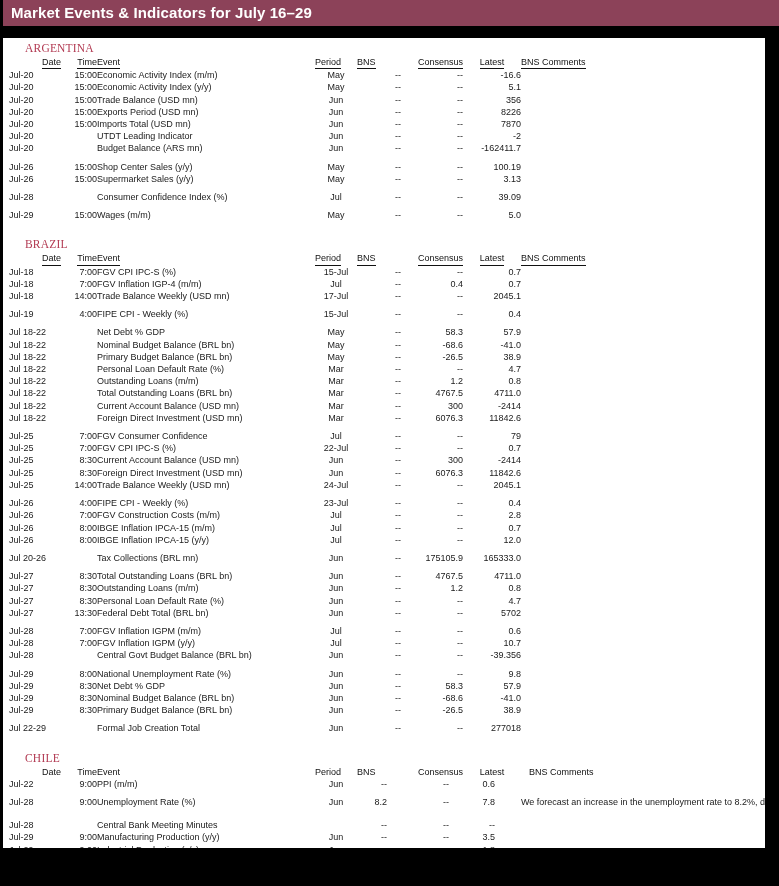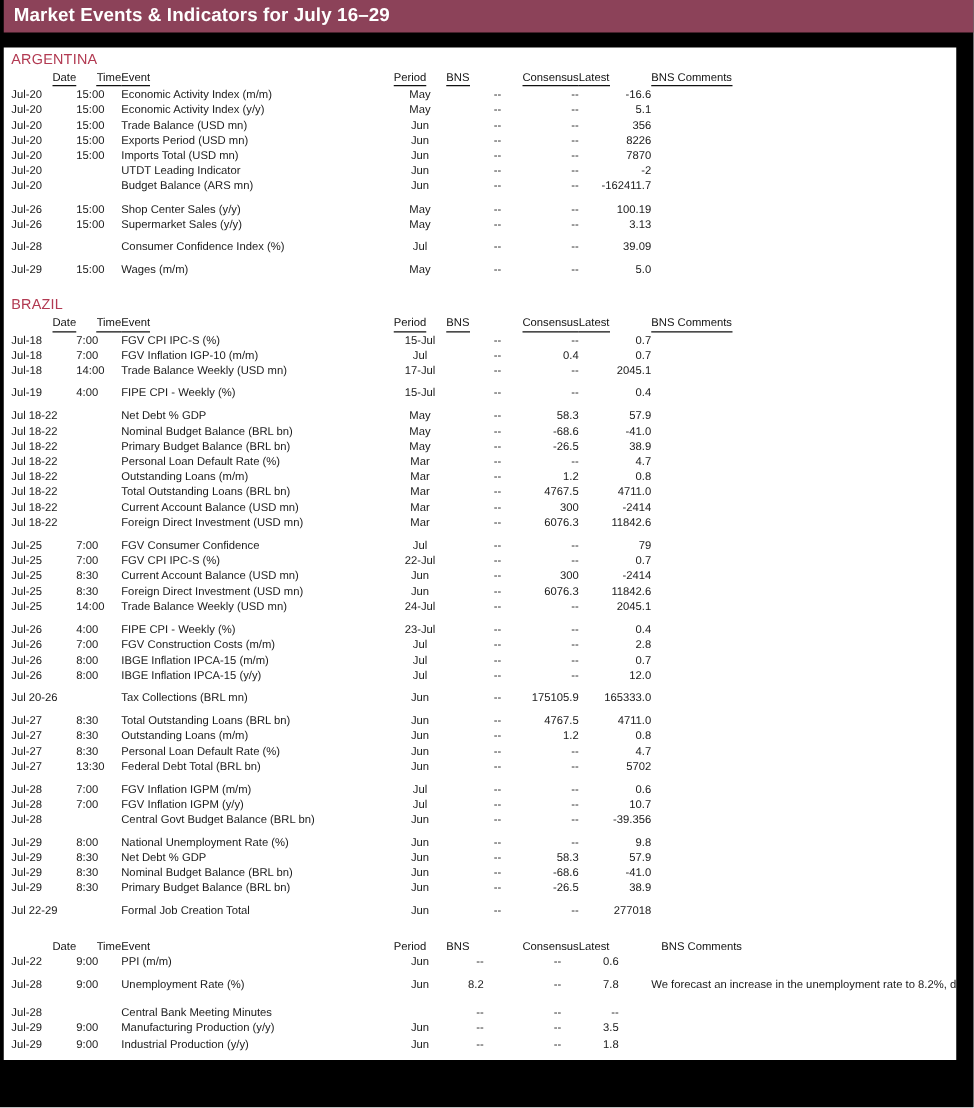--- a/index.html
+++ b/index.html
@@ -55,22 +55,23 @@
     position: relative;
     padding: 3px 0 0 6px;
   }
   
   .country {
     font-size: 11.5px;
     font-weight: normal;
     color: #b23a52;
     letter-spacing: 0.2px;
     line-height: 14px;
-    margin: 0 0 1px 0;
+    margin: 0 0 1px 16px;
     padding: 0;
+    font-family: Liberation Serif, serif;
   }
   table.evt {
     border-collapse: collapse;
     width: 756px;
     table-layout: fixed;
     font-size: 9px;
     color: #1a1a1a;
   }
   table.evt th, table.evt td {
     padding: 0;
@@ -103,25 +104,25 @@
   }
   thead.plain th span.hd {
     border-bottom: none;
   }
   th.h-date   { text-align: right; }
   th.h-time   { text-align: right; padding-right: 3px; }
   th.h-event  { text-align: left; padding-left: 3px; }
   th.h-period { text-align: left; padding-left: 2px; }
   th.h-bns    { text-align: left; padding-left: 2px; }
   th.h-cons   { text-align: right; padding-right: 6px; }
-  th.h-latest { text-align: left; padding-left: 2px;}
+  th.h-latest { text-align: center; padding-left: 2px;}
   th.h-comm   { text-align: left; padding-left: 22px; }
 
   td.d-date   { text-align: left; }
-  td.d-time   { padding-right: 3px; }
+  td.d-time   { text-align: right; padding-right: 3px; }
   td.d-event  { text-align: left; padding-left: 3px; white-space: normal; }
   td.d-period { text-align: center; padding-left: 2px; }
   td.d-bns    { text-align: right; padding-right: 12px; }
   td.d-cons   { text-align: right; padding-right: 10px; }
   td.d-latest { text-align: right; padding-right: 8px; }
   td.d-comm   { text-align: left; padding-left: 6px; white-space: normal; line-height: 12.2px; }
 
   
   table.chile td.d-latest { text-align: right; padding-right: 26px; }
   table.chile td.d-bns    { text-align: right; padding-right: 14px; }
@@ -323,21 +324,21 @@
               <td class="d-event">FGV CPI IPC-S (%)</td>
               <td class="d-period">15-Jul</td>
               <td class="d-bns">--</td>
               <td class="d-cons">--</td>
               <td class="d-latest">0.7</td>
               <td class="d-comm"></td>
             </tr>
             <tr>
               <td class="d-date">Jul-18</td>
               <td class="d-time">7:00</td>
-              <td class="d-event">FGV Inflation IGP-10 (m/m)</td>
+              <td class="d-event">FGV Inflation IGP-4 (m/m)</td>
               <td class="d-period">Jul</td>
               <td class="d-bns">--</td>
               <td class="d-cons">0.4</td>
               <td class="d-latest">0.7</td>
               <td class="d-comm"></td>
             </tr>
             <tr>
               <td class="d-date">Jul-18</td>
               <td class="d-time">14:00</td>
               <td class="d-event">Trade Balance Weekly (USD mn)</td>
@@ -680,20 +681,21 @@
               <td class="d-event">Formal Job Creation Total</td>
               <td class="d-period">Jun</td>
               <td class="d-bns">--</td>
               <td class="d-cons">--</td>
               <td class="d-latest">277018</td>
               <td class="d-comm"></td>
             </tr>
           </tbody>
         </table>
         <div class="sect-gap"></div>
+        <div class="country" style="color: rgb(178, 58, 82);">CHILE</div>
         <table class="evt chile">
           <colgroup>
             <col class="c-date">
             <col class="c-time">
             <col class="c-event">
             <col class="c-period">
             <col class="c-bns">
             <col class="c-cons">
             <col class="c-latest">
             <col class="c-comm">

